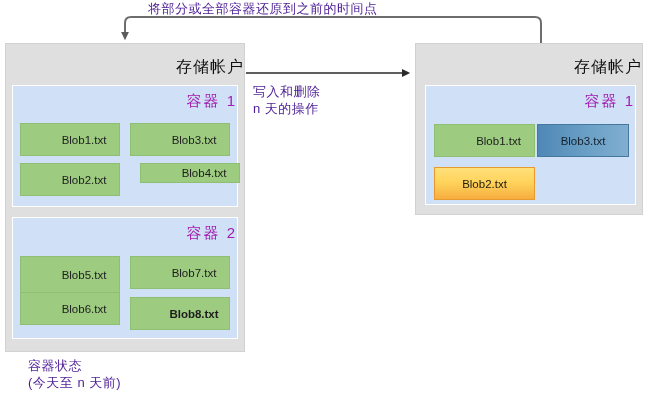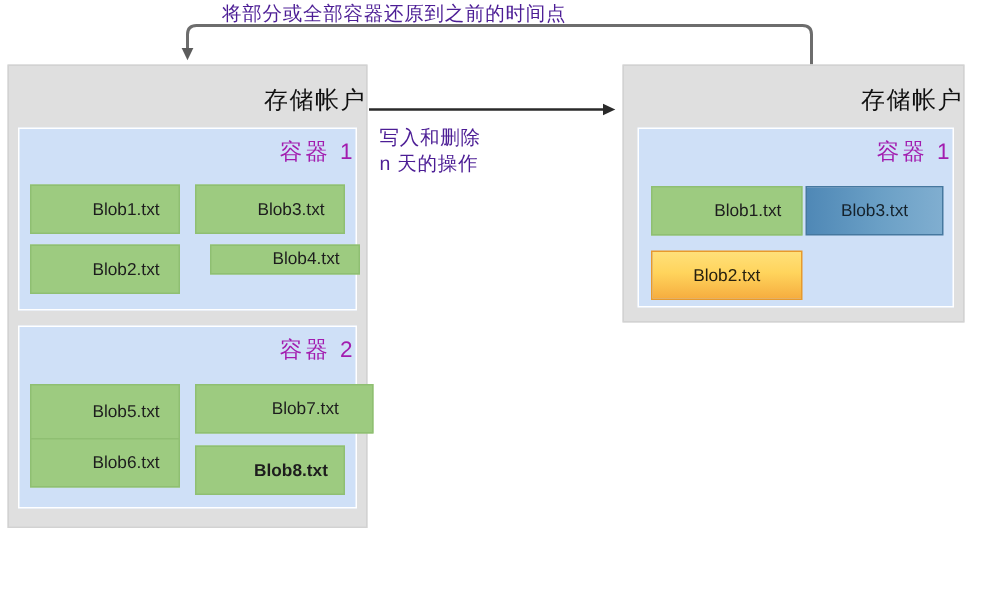--- a/index.html
+++ b/index.html
@@ -96,21 +96,21 @@
   }
 
   
   #blob-l1-1 { left: 20px;  top: 123px; width: 100px; height: 33px; }
   #blob-l1-2 { left: 130px; top: 123px; width: 100px; height: 33px; }
   #blob-l1-3 { left: 20px;  top: 163px; width: 100px; height: 33px; }
   #blob-l1-4 { left: 140px; top: 163px; width: 100px; height: 20px; }
 
   
   #blob-l2-1 { left: 20px;  top: 256px; width: 100px; height: 37px; }
-  #blob-l2-2 { left: 130px; top: 256px; width: 119px; height: 33px; }
+  #blob-l2-2 { left: 130px; top: 256px; width: 100px; height: 33px; }
   #blob-l2-3 { left: 20px;  top: 292px; width: 100px; height: 33px; }
   #blob-l2-4 { left: 130px; top: 297px; width: 100px; height: 33px; font-weight: bold; }
 
   
   #blob-r1-1 { left: 434px; top: 124px; width: 101px; height: 33px; }
   #blob-r1-2 { left: 537px; top: 124px; width: 92px;  height: 33px; }
   #blob-r1-3 { left: 434px; top: 167px; width: 101px; height: 33px; }
 
   
   .edge-label {
@@ -205,14 +205,18 @@
   </div>
 
   <div class="container-box" id="container-r1">
     <div class="container-title">容器 1</div>
   </div>
 
   <div class="blob green" id="blob-r1-1">Blob1.txt</div>
   <div class="blob blue" id="blob-r1-2">Blob3.txt</div>
   <div class="blob yellow" id="blob-r1-3">Blob2.txt</div>
 
+  <div class="edge-label" id="label-state">
+    <span>容器状态</span>
+    <span class="line2">(今天至 n 天前)</span>
+  </div>
 
 </div>
 
 </body></html>

